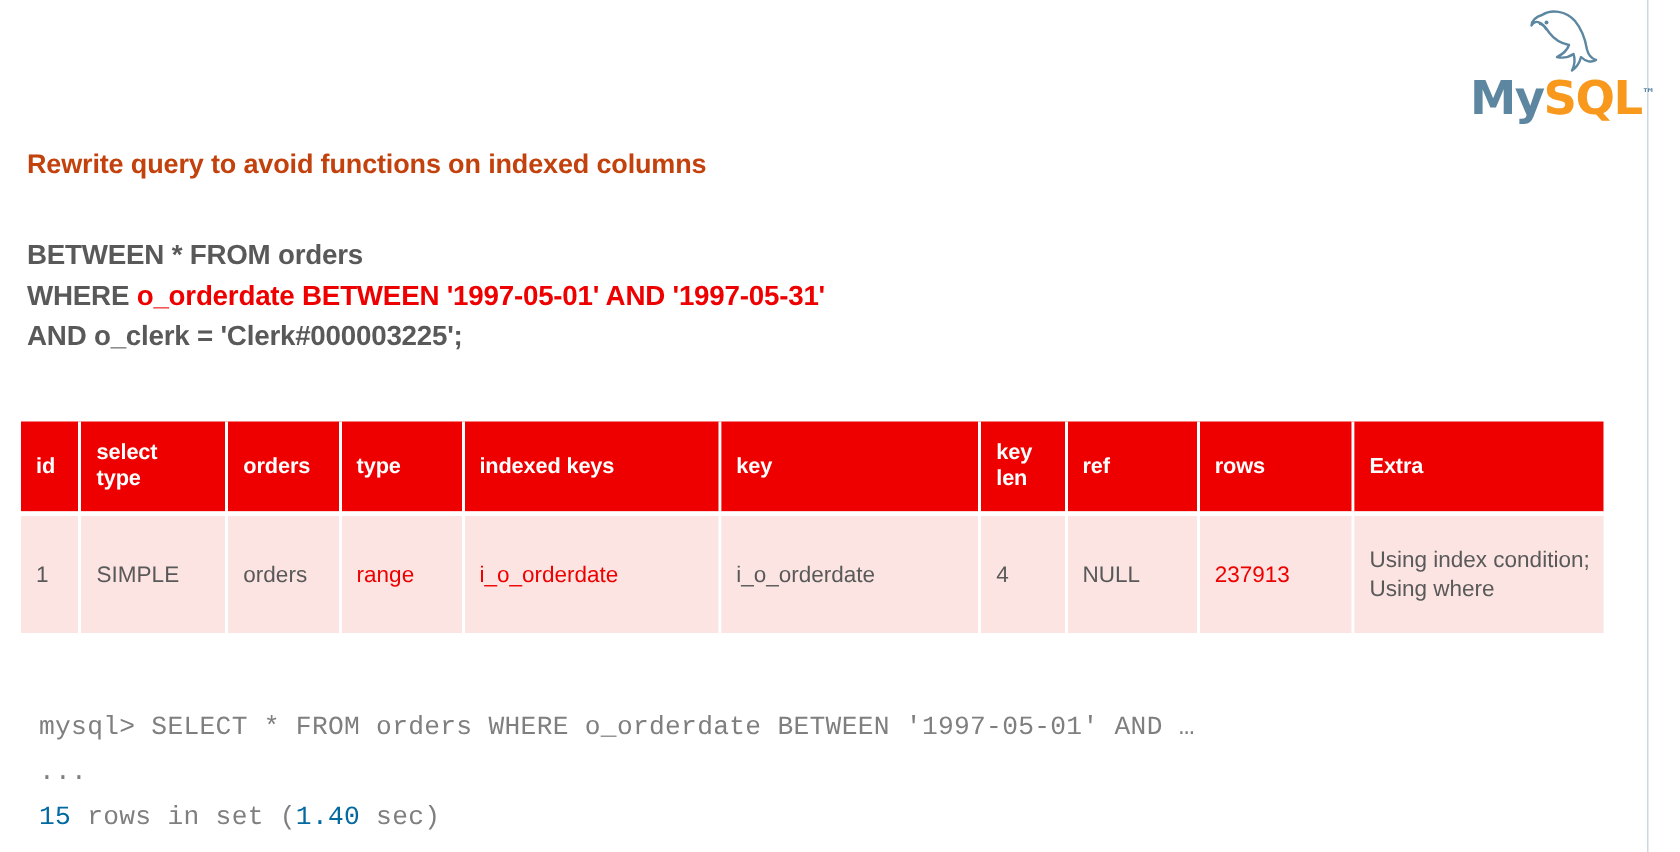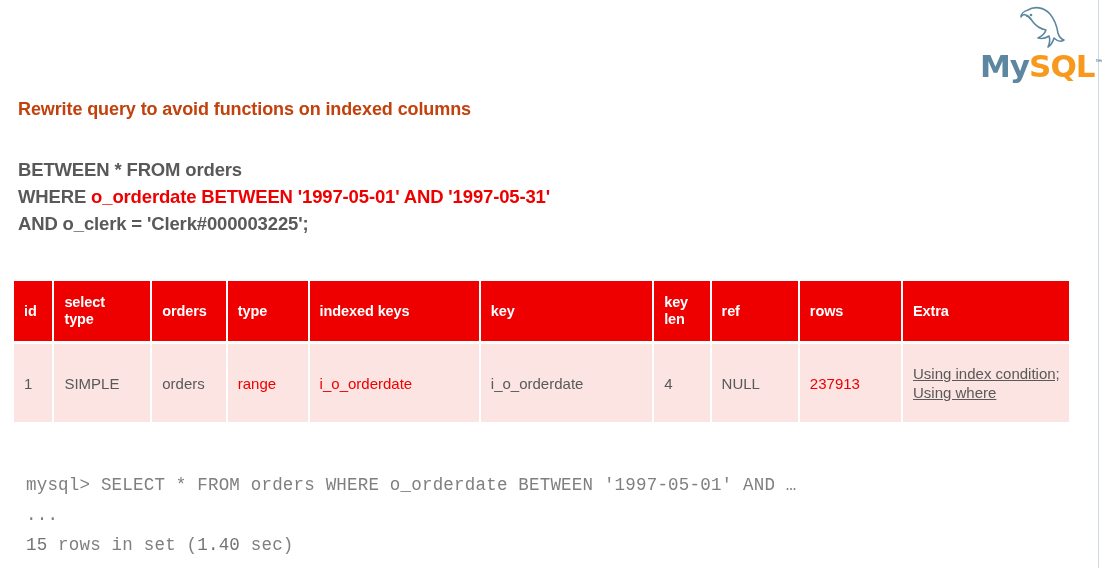--- a/index.html
+++ b/index.html
@@ -138,21 +138,21 @@
     font-size: 15px;
     font-weight: 400;
     text-align: left;
     vertical-align: middle;
     padding: 10px 9px 10px 10px;
     height: 58px;
     border-right: 2px solid #ffffff;
     border-top: 3px solid #ffffff;
     line-height: 19px;
   }
-  #explain-table td:last-child { border-right: none; text-decoration: underline; }
+  #explain-table td:last-child { border-right: none; }
   #explain-table td.red { color: #ee0000; }
 
   
   .c-id       { width: 38px; }
   .c-seltype  { width: 92px; }
   .c-table    { width: 71px; }
   .c-type     { width: 77px; }
   .c-poskeys  { width: 161px; }
   .c-key      { width: 163px; }
   .c-keylen   { width: 54px; }
@@ -165,21 +165,21 @@
     position: absolute;
     left: 26px;
     top: 470px;
     font-family: "Liberation Mono", "DejaVu Sans Mono", monospace;
     font-size: 17.5px;
     line-height: 30px;
     color: #7f7f7f;
     white-space: pre;
     letter-spacing: 0.2px;
   }
-  #terminal .red { color: #737373; text-align: center; }
+  #terminal .red { color: #0369a1; text-align: center; }
 </style>
 </head>
 <body>
 
 <div id="slide">
 
   <div class="frame-line-right"></div>
 
   <div id="logo">
     <svg class="dolphin" viewBox="0 0 60 48">

